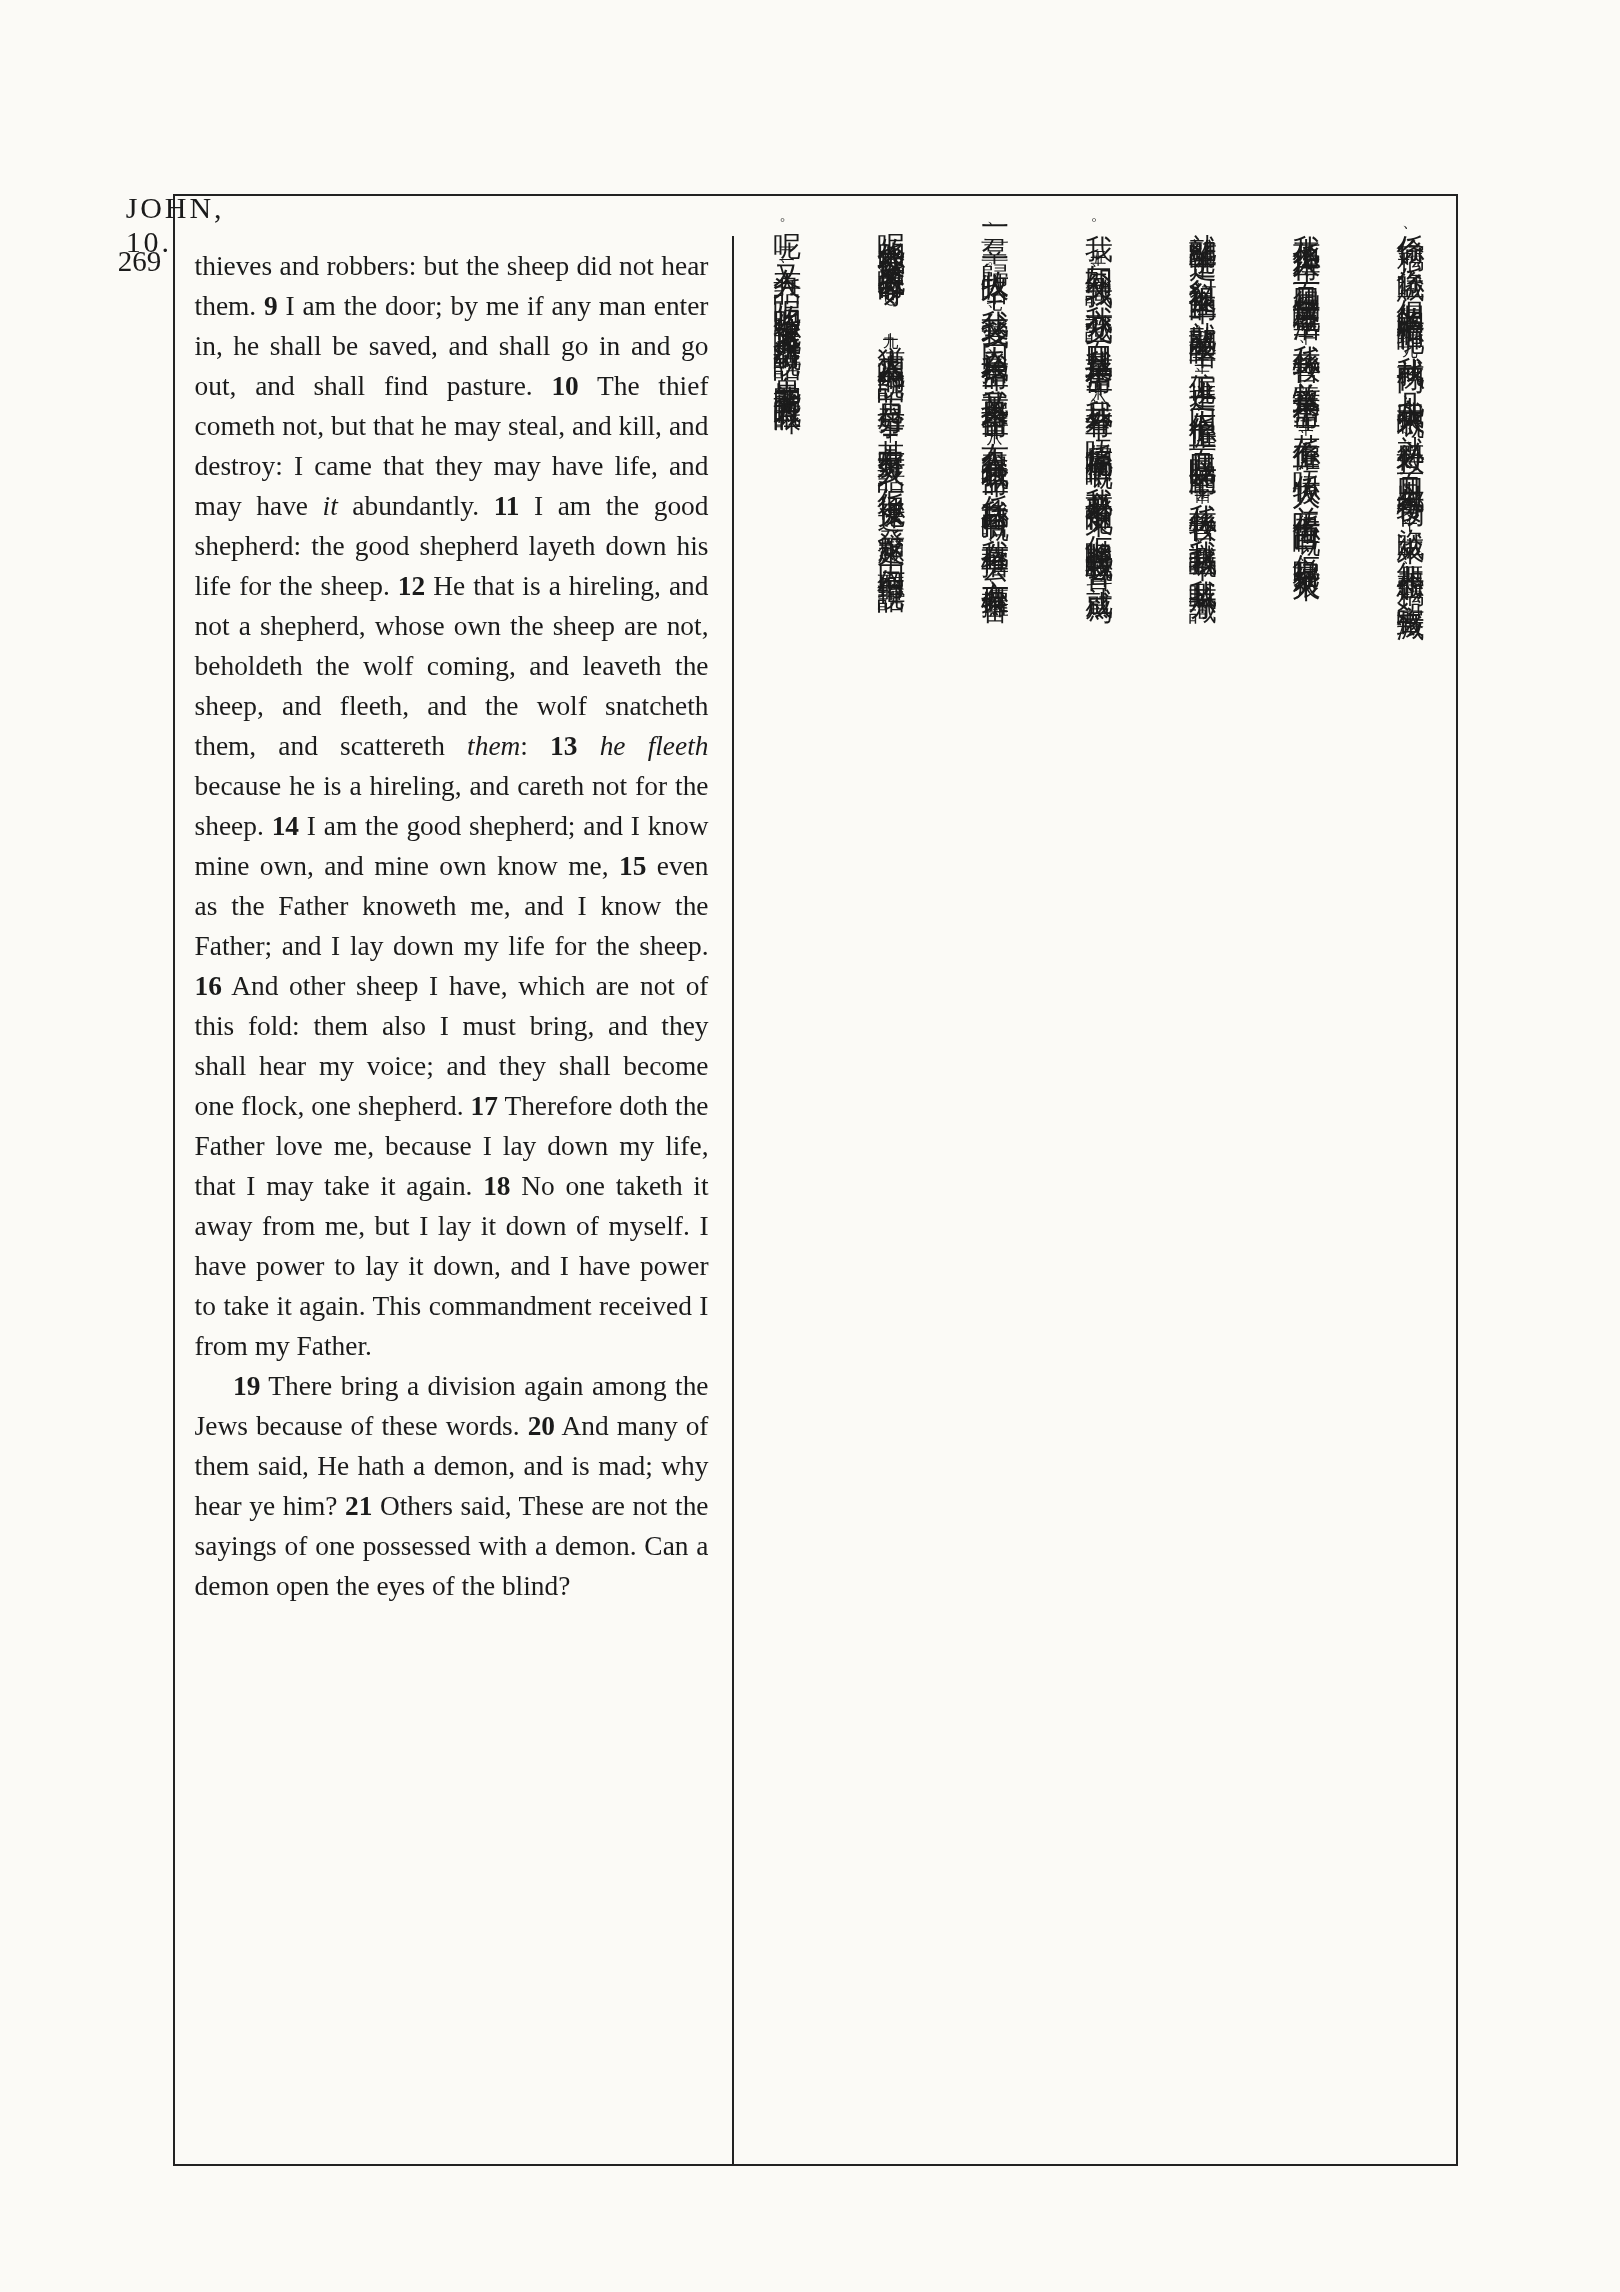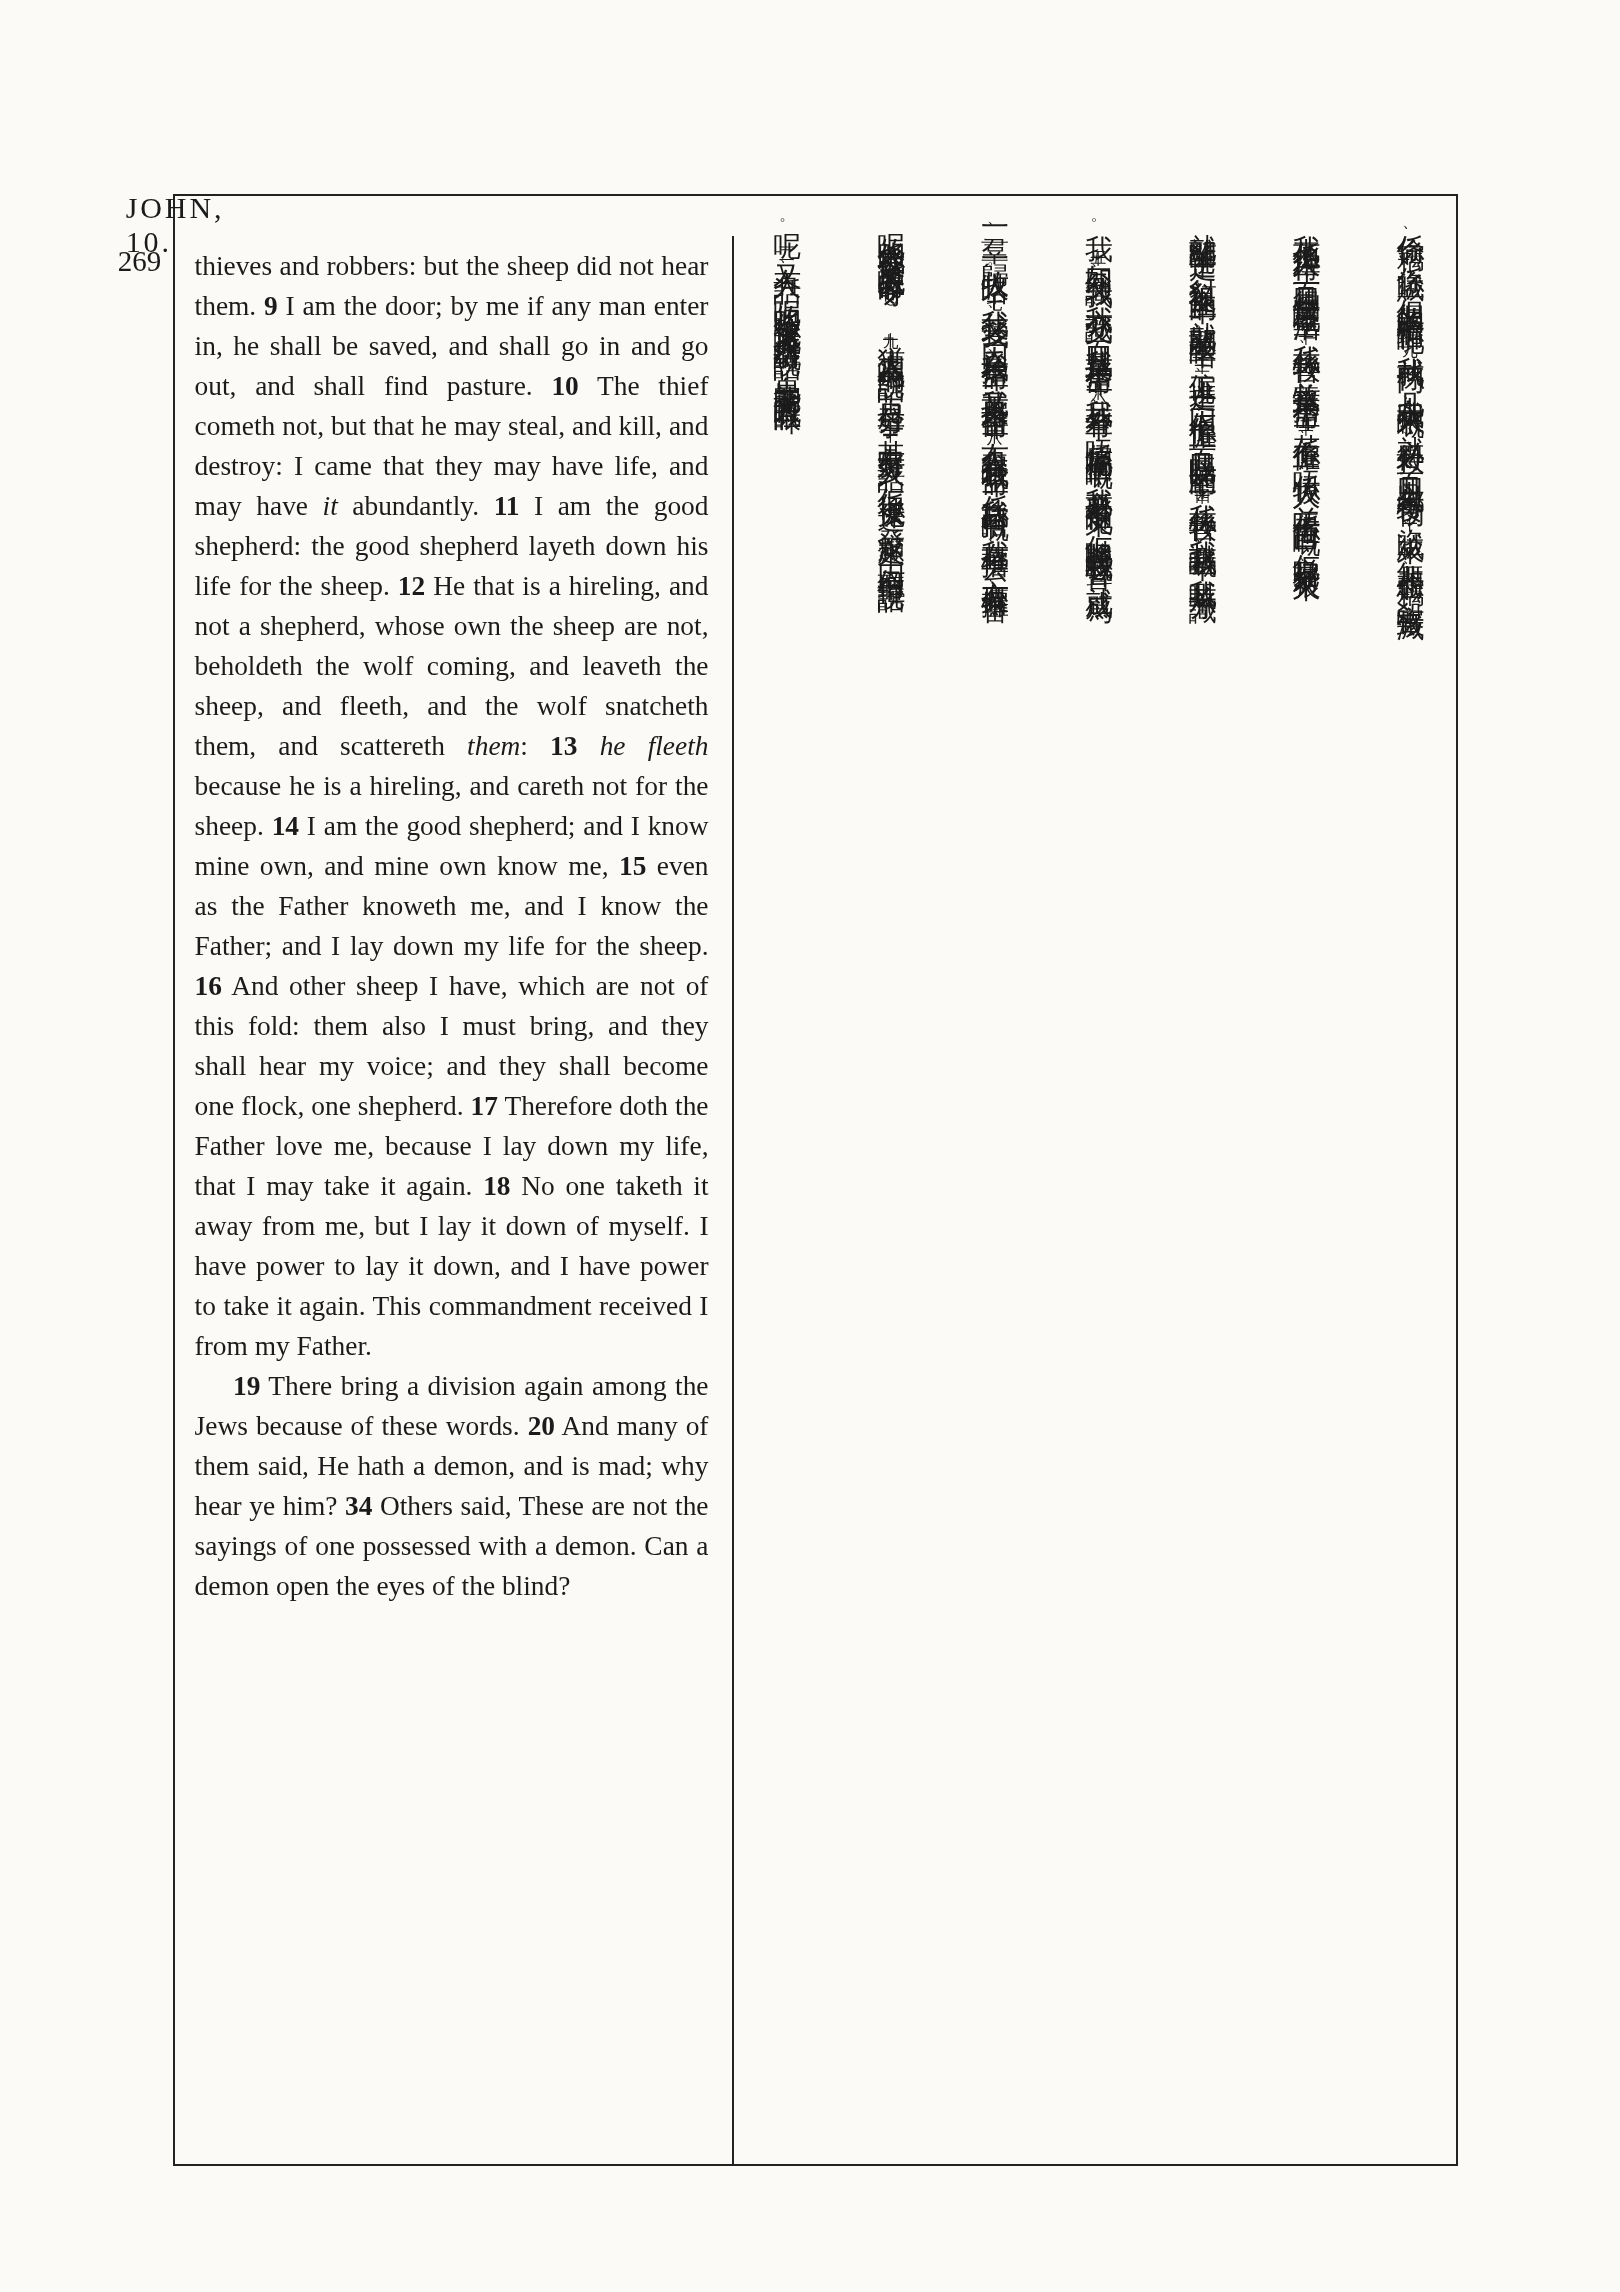--- a/index.html
+++ b/index.html
@@ -104,21 +104,21 @@
 
 <div class="page">
   <div class="frame">
     <div class="header">
       <div class="h-left">JOHN, 10.</div>
       <div class="h-right">269</div>
     </div>
     <div class="content">
       <div class="english">
           <p><span>thieves and robbers: but the sheep did not hear them. </span><b class="vnum-en">9</b><span> I am the door; by me if any man enter in, he shall be saved, and shall go in and go out, and shall find pasture. </span><b class="vnum-en">10</b><span> The thief cometh not, but that he may steal, and kill, and destroy: I came that they may have life, and may have </span><i>it</i><span> abundantly. </span><b class="vnum-en">11</b><span> I am the good shepherd: the good shepherd layeth down his life for the sheep. </span><b class="vnum-en">12</b><span> He that is a hireling, and not a shepherd, whose own the sheep are not, beholdeth the wolf coming, and leaveth the sheep, and fleeth, and the wolf snatcheth them, and scattereth </span><i>them</i><span>: </span><b class="vnum-en">13</b><span> </span><i>he fleeth</i><span> because he is a hireling, and careth not for the sheep. </span><b class="vnum-en">14</b><span> I am the good shepherd; and I know mine own, and mine own know me, </span><b class="vnum-en">15</b><span> even as the Father knoweth me, and I know the Father; and I lay down my life for the sheep. </span><b class="vnum-en">16</b><span> And other sheep I have, which are not of this fold: them also I must bring, and they shall hear my voice; and they shall become one flock, one shepherd. </span><b class="vnum-en">17</b><span> Therefore doth the Father love me, because I lay down my life, that I may take it again. </span><b class="vnum-en">18</b><span> No one taketh it away from me, but I lay it down of myself. I have power to lay it down, and I have power to take it again. This commandment received I from my Father.</span></p>
-          <p class="indent"><b class="vnum-en">19</b><span> There bring a division again among the Jews because of these words. </span><b class="vnum-en">20</b><span> And many of them said, He hath a demon, and is mad; why hear ye him? </span><b class="vnum-en">34</b><span> Others said, These are not the sayings of one possessed with a demon. Can a demon open the eyes of the blind?</span></p>
+          <p class="indent"><b class="vnum-en">19</b><span> There bring a division again among the Jews because of these words. </span><b class="vnum-en">20</b><span> And many of them said, He hath a demon, and is mad; why hear ye him? </span><b class="vnum-en">21</b><span> Others said, These are not the sayings of one possessed with a demon. Can a demon open the eyes of the blind?</span></p>
         </div>
       <div class="chinese">
           <div class="ccol"><span>係</span><span>偷</span><span>竊</span><span class="cpunct">、</span><span>係</span><span>盜</span><span>賊</span><span class="cpunct">、</span><span>但</span><span>個</span><span>的</span><span>羊</span><span>唔</span><span>聽</span><span>佢</span><span>哋</span><span class="cpunct">。</span><span class="cvnum">九</span><span>我</span><span>就</span><span>係</span><span>門</span><span class="cpunct">、</span><span>凡</span><span>由</span><span>我</span><span>入</span><span>來</span><span>嘅</span><span class="cpunct">、</span><span>就</span><span>必</span><span>得</span><span>救</span><span class="cpunct">、</span><span>而</span><span>且</span><span>出</span><span>入</span><span>都</span><span>得</span><span>食</span><span>物</span><span class="cpunct">。</span><span class="cvnum">十</span><span>盜</span><span>賊</span><span>來</span><span class="cpunct">、</span><span>無</span><span>非</span><span>想</span><span>偷</span><span>竊</span><span class="cpunct">、</span><span>殺</span><span>害</span><span>毀</span><span>滅</span><span class="cpunct">、</span></div>
           <div class="ccol"><span>我</span><span>來</span><span>係</span><span>俾</span><span>人</span><span>得</span><span>生</span><span class="cpunct">、</span><span>而</span><span>且</span><span>得</span><span>倒</span><span>豐</span><span>盛</span><span>嘅</span><span>生</span><span>活</span><span class="cpunct">。</span><span class="cvnum">十一</span><span>我</span><span>係</span><span>善</span><span>牧</span><span class="cpunct">、</span><span>善</span><span>牧</span><span>爲</span><span>羊</span><span>捨</span><span>生</span><span>命</span><span class="cpunct">。</span><span class="cvnum">十二</span><span>若</span><span>係</span><span>僱</span><span>工</span><span class="cpunct">、</span><span>唔</span><span>係</span><span>牧</span><span>人</span><span class="cpunct">、</span><span>羊</span><span>唔</span><span>係</span><span>佢</span><span>自</span><span>己</span><span>嘅</span><span class="cpunct">、</span><span>佢</span><span>睇</span><span>見</span><span>豺</span><span>狼</span><span>來</span><span class="cpunct">、</span></div>
           <div class="ccol"><span>就</span><span>離</span><span>開</span><span>羊</span><span>逃</span><span>走</span><span class="cpunct">、</span><span>豺</span><span>狼</span><span>捉</span><span>住</span><span>的</span><span>羊</span><span class="cpunct">、</span><span>就</span><span>散</span><span>開</span><span>羊</span><span>羣</span><span>咯</span><span class="cpunct">。</span><span class="cvnum">十三</span><span>僱</span><span>工</span><span>逃</span><span>走</span><span class="cpunct">、</span><span>因</span><span>佢</span><span>係</span><span>僱</span><span>工</span><span class="cpunct">、</span><span>而</span><span>且</span><span>唔</span><span>睇</span><span>顧</span><span>的</span><span>羊</span><span class="cpunct">。</span><span class="cvnum">十四</span><span>我</span><span>係</span><span>善</span><span>牧</span><span class="cpunct">、</span><span>我</span><span>識</span><span>我</span><span>嘅</span><span>羊</span><span class="cpunct">、</span><span>我</span><span>嘅</span><span>羊</span><span>亦</span><span>識</span></div>
           <div class="ccol"><span>我</span><span class="cpunct">。</span><span class="cvnum">十五</span><span>如</span><span>同</span><span>父</span><span>識</span><span>我</span><span class="cpunct">、</span><span>我</span><span>亦</span><span>識</span><span>父</span><span class="cpunct">、</span><span>而</span><span>且</span><span>我</span><span>爲</span><span>羊</span><span>捨</span><span>生</span><span>命</span><span class="cpunct">。</span><span class="cvnum">十六</span><span>我</span><span>另</span><span>外</span><span>有</span><span>羊</span><span class="cpunct">、</span><span>唔</span><span>係</span><span>屬</span><span>呢</span><span>個</span><span>牢</span><span>嘅</span><span class="cpunct">、</span><span>我</span><span>必</span><span>要</span><span>引</span><span>佢</span><span>哋</span><span>來</span><span class="cpunct">、</span><span>佢</span><span>哋</span><span>將</span><span>聽</span><span>我</span><span>嘅</span><span>聲</span><span>音</span><span class="cpunct">、</span><span>就</span><span>成</span><span>爲</span></div>
           <div class="ccol"><span>一</span><span>羣</span><span class="cpunct">、</span><span>歸</span><span>一</span><span>牧</span><span>人</span><span>咯</span><span class="cpunct">。</span><span class="cvnum">十七</span><span>我</span><span>父</span><span>愛</span><span>我</span><span class="cpunct">、</span><span>因</span><span>爲</span><span>我</span><span>捨</span><span>生</span><span>命</span><span class="cpunct">、</span><span>我</span><span>又</span><span>再</span><span>攞</span><span>番</span><span>生</span><span>命</span><span class="cpunct">。</span><span class="cvnum">十八</span><span>冇</span><span>人</span><span>奪</span><span>得</span><span>我</span><span>嘅</span><span>生</span><span>命</span><span class="cpunct">、</span><span>係</span><span>我</span><span>自</span><span>己</span><span>捨</span><span>嘅</span><span class="cpunct">。</span><span>我</span><span>有</span><span>權</span><span>捨</span><span>去</span><span class="cpunct">、</span><span>亦</span><span>有</span><span>權</span><span>攞</span><span>番</span><span class="cpunct">、</span></div>
           <div class="ccol"><span>呢</span><span>的</span><span>係</span><span>我</span><span>從</span><span>天</span><span>父</span><span>所</span><span>受</span><span>嘅</span><span>命</span><span>令</span><span>呀</span><span class="cpunct">。</span><span>○</span><span class="cvnum">十九</span><span>猶</span><span>太</span><span>人</span><span>爲</span><span>呢</span><span>的</span><span>說</span><span>話</span><span class="cpunct">、</span><span>再</span><span>起</span><span>分</span><span>爭</span><span class="cpunct">。</span><span class="cvnum">二十</span><span>其</span><span>中</span><span>有</span><span>好</span><span>多</span><span>人</span><span>話</span><span class="cpunct">、</span><span>佢</span><span>係</span><span>被</span><span>鬼</span><span>迷</span><span class="cpunct">、</span><span>發</span><span>癲</span><span>起</span><span>來</span><span class="cpunct">、</span><span>因</span><span>何</span><span>聽</span><span>佢</span><span>說</span><span>話</span></div>
           <div class="ccol"><span>呢</span><span class="cpunct">。</span><span class="cvnum">二一</span><span>又</span><span>有</span><span>人</span><span>話</span><span class="cpunct">、</span><span>呢</span><span>的</span><span>唔</span><span>係</span><span>被</span><span>鬼</span><span>迷</span><span>嘅</span><span>人</span><span>所</span><span>講</span><span>嘅</span><span>說</span><span>話</span><span class="cpunct">、</span><span>鬼</span><span>豈</span><span>能</span><span>開</span><span>盲</span><span>人</span><span>嘅</span><span>眼</span><span>咩</span><span class="cpunct">。</span></div>
         </div>

